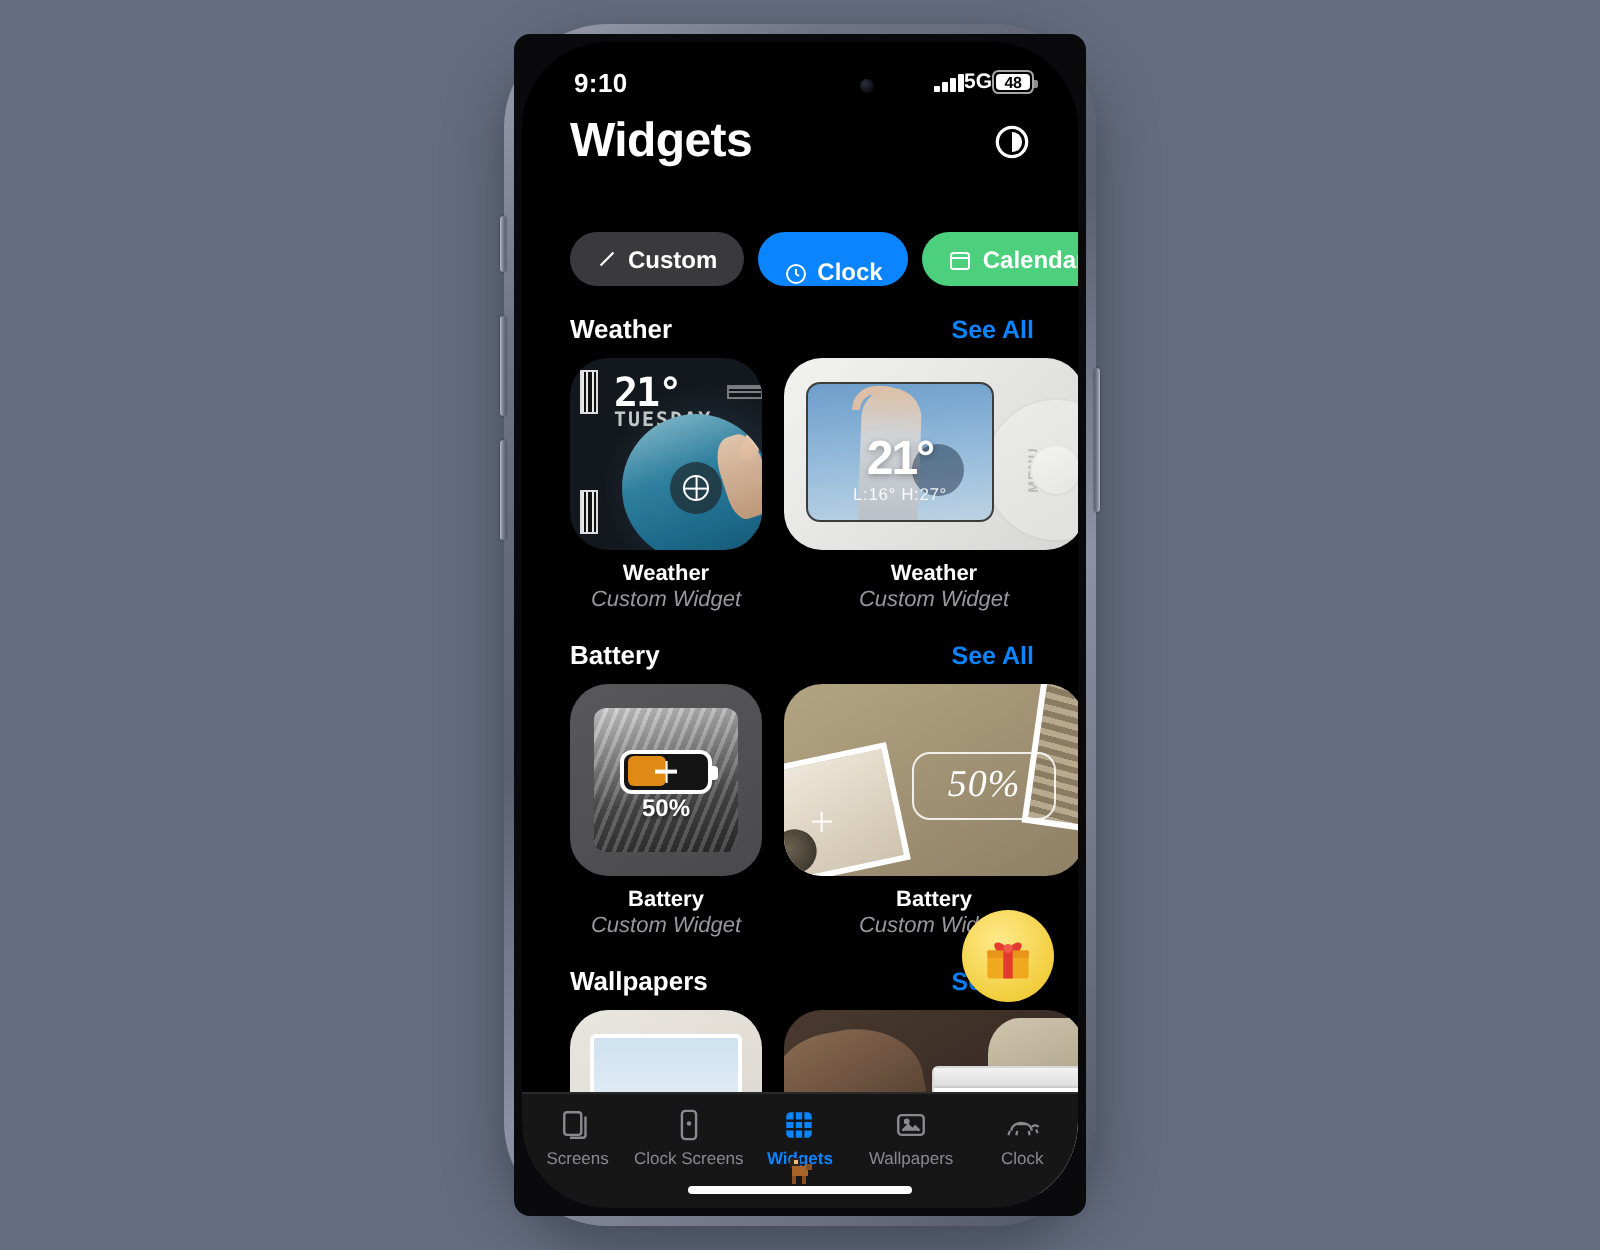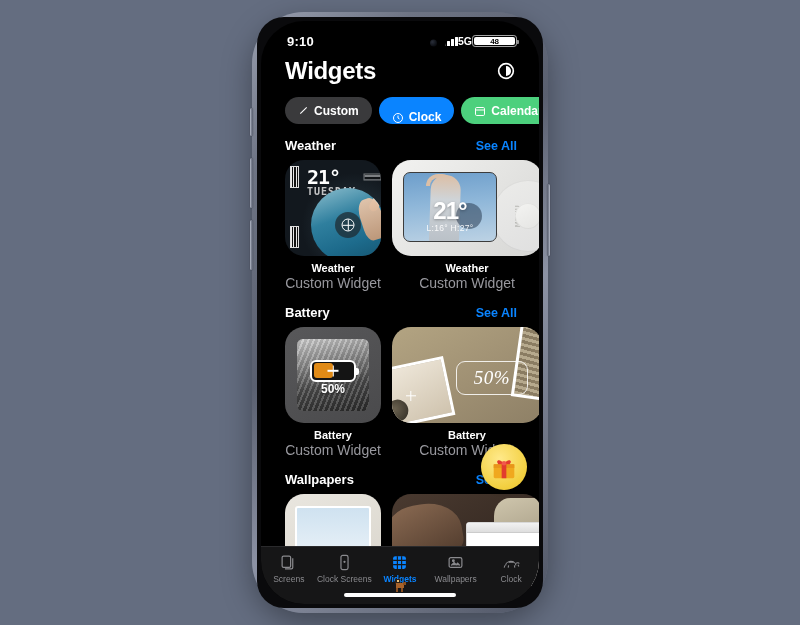--- a/index.html
+++ b/index.html
@@ -15,21 +15,21 @@
   .phone {
     position: absolute; left: 252px; top: 12px;
     width: 296px; height: 601px;
     border-radius: 52px;
     background: linear-gradient(135deg,#9aa0b0 0%,#6e7484 18%,#5a6070 42%,#8c92a4 62%,#6a7080 84%,#4e5464 100%);
     padding: 5px;
     box-shadow: 0 10px 30px rgba(0,0,0,.35);
   }
   .bezel {
     width: 100%; height: 100%;
-    border-radius: 27px;
+    border-radius: 8px;
     background: #0a0a0c;
     padding: 4px;
   }
   .screen {
     position: relative;
     width: 100%; height: 100%;
     border-radius: 43px;
     background: #000;
     overflow: hidden;
   }
@@ -49,21 +49,21 @@
     display: flex; align-items: center; justify-content: space-between;
     padding: 6px 22px 0 26px; color: #fff;
   }
   .sb-time { font-size: 13px; font-weight: bold; letter-spacing: .2px; }
   .sb-right { display: flex; align-items: center; gap: 0; }
   .bars { display: flex; align-items: flex-end; gap: 1.5px; height: 10px; }
   .bars i { display: block; width: 2.5px; background: #fff; border-radius: .5px; }
   .bars i:nth-child(1){height:3.5px;} .bars i:nth-child(2){height:5.5px;}
   .bars i:nth-child(3){height:7.5px;} .bars i:nth-child(4){height:9.5px;}
   .net { font-size: 10.5px; font-weight: bold; }
-  .batt { position: relative; width: 45px; height: 11.5px;
+  .batt { position: relative; width: 21px; height: 11.5px;
     border: 1px solid rgba(255,255,255,.65); border-radius: 3.2px; padding: 1px; }
   .batt::after { content:""; position:absolute; right:-3px; top:3.5px;
     width:1.6px; height:4px; background: rgba(255,255,255,.55); border-radius:0 1px 1px 0; }
   .batt-fill { height: 100%; background: #fff; border-radius: 2px; }
   .batt-num { position: absolute; inset: 0; display:flex; align-items:center; justify-content:center;
     font-size: 8px; font-weight: bold; color: #000; letter-spacing:-.2px; }
 
   .island {
     position: absolute; left: 50%; transform: translateX(-50%); top: 9px;
     width: 92px; height: 26px; background: #000; border-radius: 14px;
@@ -75,39 +75,39 @@
   
   .app-head { display:flex; align-items:center; justify-content:space-between;
     padding: 2px 22px 0 24px; }
   .app-title { color:#fff; font-size: 24px; font-weight: bold; letter-spacing: -.3px; }
   .gear { width: 22px; height: 22px; }
 
   
   .pills { display:flex; gap: 7px; padding: 12px 0 0 24px; }
   .pill { display:flex; align-items:center; gap: 5px;
     height: 27px; padding: 0 13px; border-radius: 14px;
-    font-size: 12px; font-weight: bold; color:#fff; white-space: nowrap; }
+    font-size: 12px; font-weight: bold; color:#fff; white-space: nowrap; margin-top: 19px; }
   .pill.custom   { background:#3a3a3c; }
   .pill.clock    { background:#0a84ff;align-items:flex-end; }
   .pill.calendar { background:#4cd07d; }
   .pill svg { display:block; }
 
   
   .section-head { display:flex; align-items:center; justify-content:space-between;
     padding: 14px 22px 7px 24px; }
   .section-title { color:#fff; font-size: 13px; font-weight: bold; }
   .see-all { color:#0a84ff; font-size: 12.5px; font-weight: bold; }
 
   .row { display:flex; gap: 11px; padding-left: 24px; }
   .card { flex: 0 0 auto; }
   .thumb { width: 96px; height: 96px; border-radius: 19px; overflow: hidden; position: relative; }
   .thumb.wide { width: 150px; }
   .cap { text-align:center; padding-top: 6px; }
   .cap .t1 { color:#fff; font-size: 11px; font-weight: bold; }
-  .cap .t2 { color:#98989e; font-size: 14px; padding-top: 1px; }
+  .cap .t2 { color:#98989e; font-size: 11px; padding-top: 1px; font-style: italic; }
 
   
   .w-dark { background:
       radial-gradient(circle at 72% 68%, #2b3a44 0%, #12181e 55%),
       linear-gradient(160deg,#1b2026,#0c0f13); }
   .barcode { position:absolute; width: 9px; height: 22px;
     background: repeating-linear-gradient(90deg,#e8e8e8 0 1px,#111 1px 2px,#e8e8e8 2px 3px,#111 3px 5px);
     border:1px solid #ddd; }
   .barcode.b1 { left: 5px; top: 6px; }
   .barcode.b2 { left: 5px; top: 66px; }

